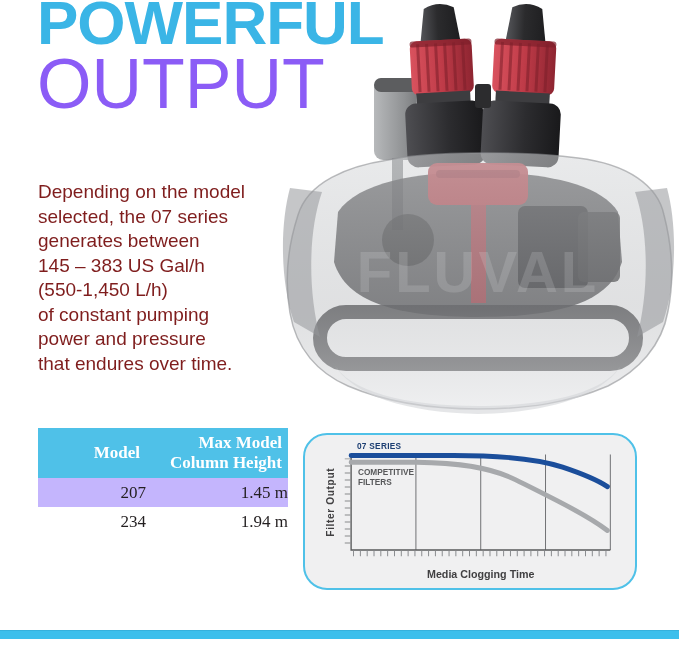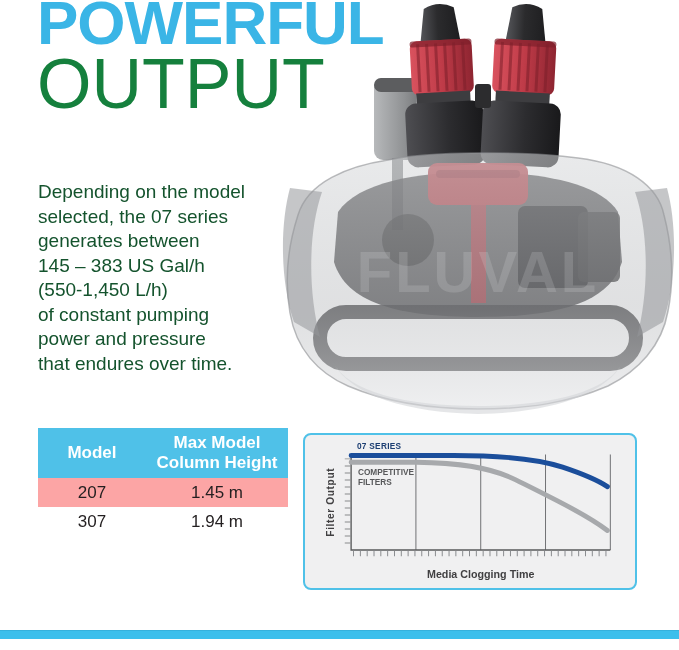--- a/index.html
+++ b/index.html
@@ -8,45 +8,45 @@
     font-family:"Liberation Sans", sans-serif;overflow:hidden;
   }
   
   .headline{position:absolute;left:37px;top:-8px;z-index:3;}
   .headline .l1{
     font-size:62px;font-weight:800;letter-spacing:-1px;
     color:#3ab5e6;line-height:1.0;
   }
   .headline .l2{
     font-size:70px;font-weight:300;letter-spacing:0px;
-    color:#15803d;line-height:0.92;margin-top:-2px;
+    color:#8b5cf6;line-height:0.92;margin-top:-2px;
   }
   
   .intro{
     position:absolute;left:38px;top:180px;width:250px;z-index:3;
-    font-size:19px;line-height:24.5px;color:#14532d;white-space:pre-line;
+    font-size:19px;line-height:24.5px;color:#7f1d1d;white-space:pre-line;
   }
   
   .product{position:absolute;left:278px;top:0;width:401px;height:424px;z-index:1;}
   
   .spec-table{
     position:absolute;left:38px;top:428px;width:250px;z-index:3;
-    border-collapse:collapse;font-size:17px;color:#231f20;text-align:center;
+    border-collapse:collapse;font-size:17px;color:#231f20;text-align:right;font-family:Liberation Serif, serif;
   }
   .spec-table th{
     background:#4fc1e8;color:#ffffff;font-weight:700;font-size:17px;
     height:50px;line-height:1.15;padding:0 6px;vertical-align:middle;
   }
   .spec-table td{height:29px;padding:0;vertical-align:middle;font-weight:500;}
-  .spec-table tr.alt td{background:#fca5a5;}
+  .spec-table tr.alt td{background:#c4b5fd;}
   .spec-table .c1{width:96px;}
   
   .chart-card{
     position:absolute;left:303px;top:433px;width:334px;height:157px;z-index:3;
-    background:#f0f0f1;border:2px solid #4fc1e8;border-radius:8px;
+    background:#f0f0f1;border:2px solid #4fc1e8;border-radius:24px;
     box-sizing:border-box;overflow:hidden;
   }
   .chart-card svg{display:block;width:100%;height:100%;}
   
   .bottom-bar{
     position:absolute;left:0;top:630px;width:679px;height:18px;z-index:3;
     background:#3cbfec;border-top:1px solid #35b1dd;
   }
   svg text{font-family:"Liberation Sans", sans-serif;}
 </style>
@@ -166,21 +166,21 @@
         <th class="c1">Model</th>
         <th>Max Model Column Height</th>
       </tr>
     </thead>
     <tbody>
       <tr class="alt">
         <td>207</td>
         <td>1.45 m</td>
       </tr>
       <tr>
-        <td>307</td>
+        <td>234</td>
         <td>1.94 m</td>
       </tr>
     </tbody>
   </table>
 
   <div class="chart-card">
     <svg viewBox="0 0 334 157">
 
       <g stroke="#6d6e71" stroke-width="1">
         <line x1="111.5" y1="20" x2="111.5" y2="118"></line>

